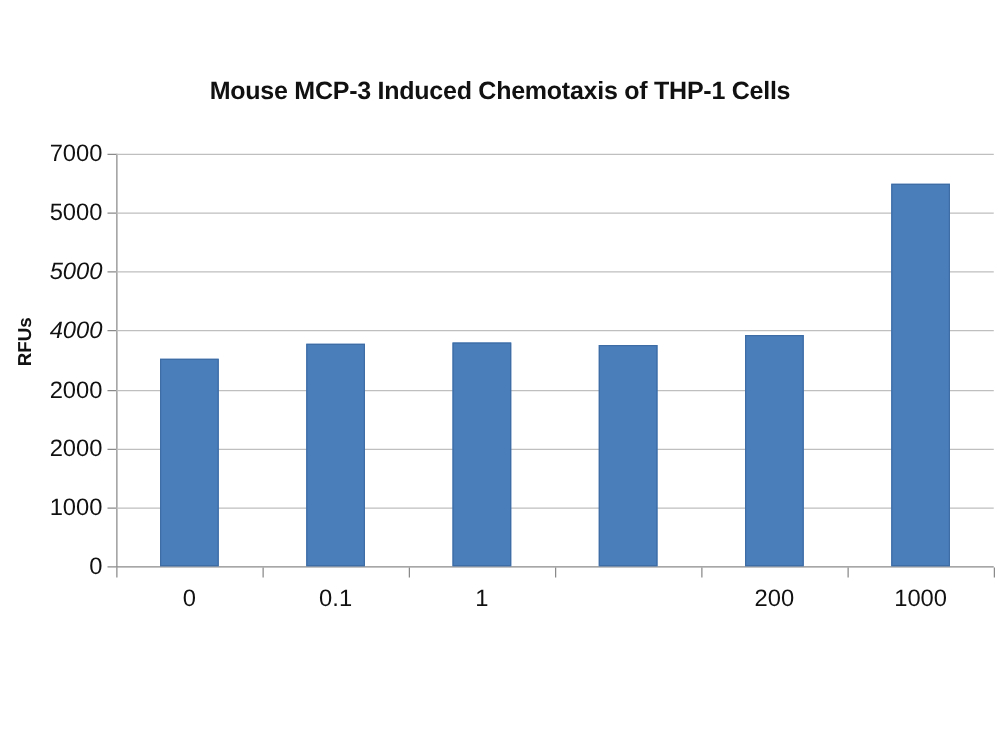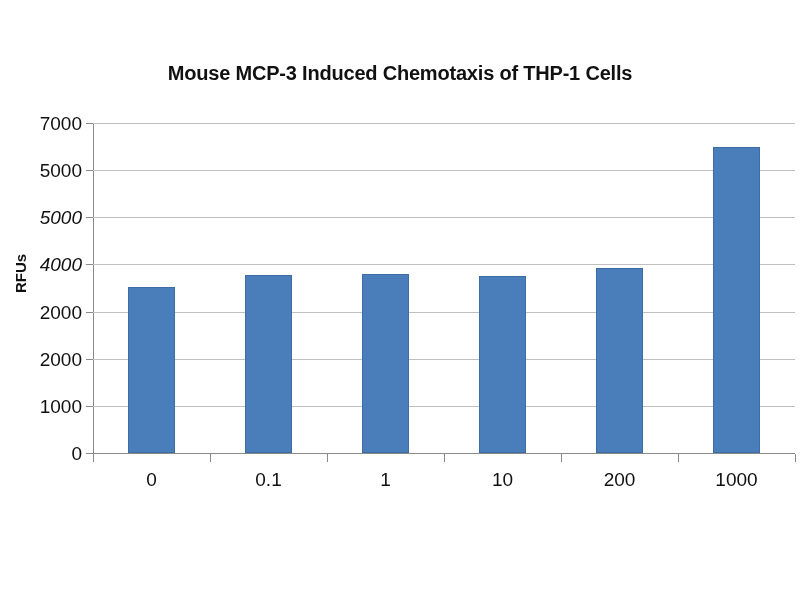--- a/index.html
+++ b/index.html
@@ -206,20 +206,19 @@
     <div class="y-tick" style="top: 264px;"></div>
     <div class="y-tick" style="top: 217px;"></div>
     <div class="y-tick" style="top: 170px;"></div>
     <div class="y-tick" style="top: 123px;"></div>
     <div class="x-label" style="left: 93px; width: 117px;">0</div>
     <div class="x-tick" style="left: 93px;"></div>
     <div class="x-label" style="left: 210px; width: 117px;">0.1</div>
     <div class="x-tick" style="left: 210px;"></div>
     <div class="x-label" style="left: 327px; width: 117px;">1</div>
     <div class="x-tick" style="left: 327px;"></div>
-    <div class="x-label" style="left: 444px; width: 117px;">10</div>
     <div class="x-tick" style="left: 444px;"></div>
     <div class="x-label" style="left: 561px; width: 117px;">200</div>
     <div class="x-tick" style="left: 561px;"></div>
     <div class="x-label" style="left: 678px; width: 117px;">1000</div>
     <div class="x-tick" style="left: 678px;"></div>
     <div class="x-tick" style="left: 795px;"></div>
   </div>
 
 </body></html>

